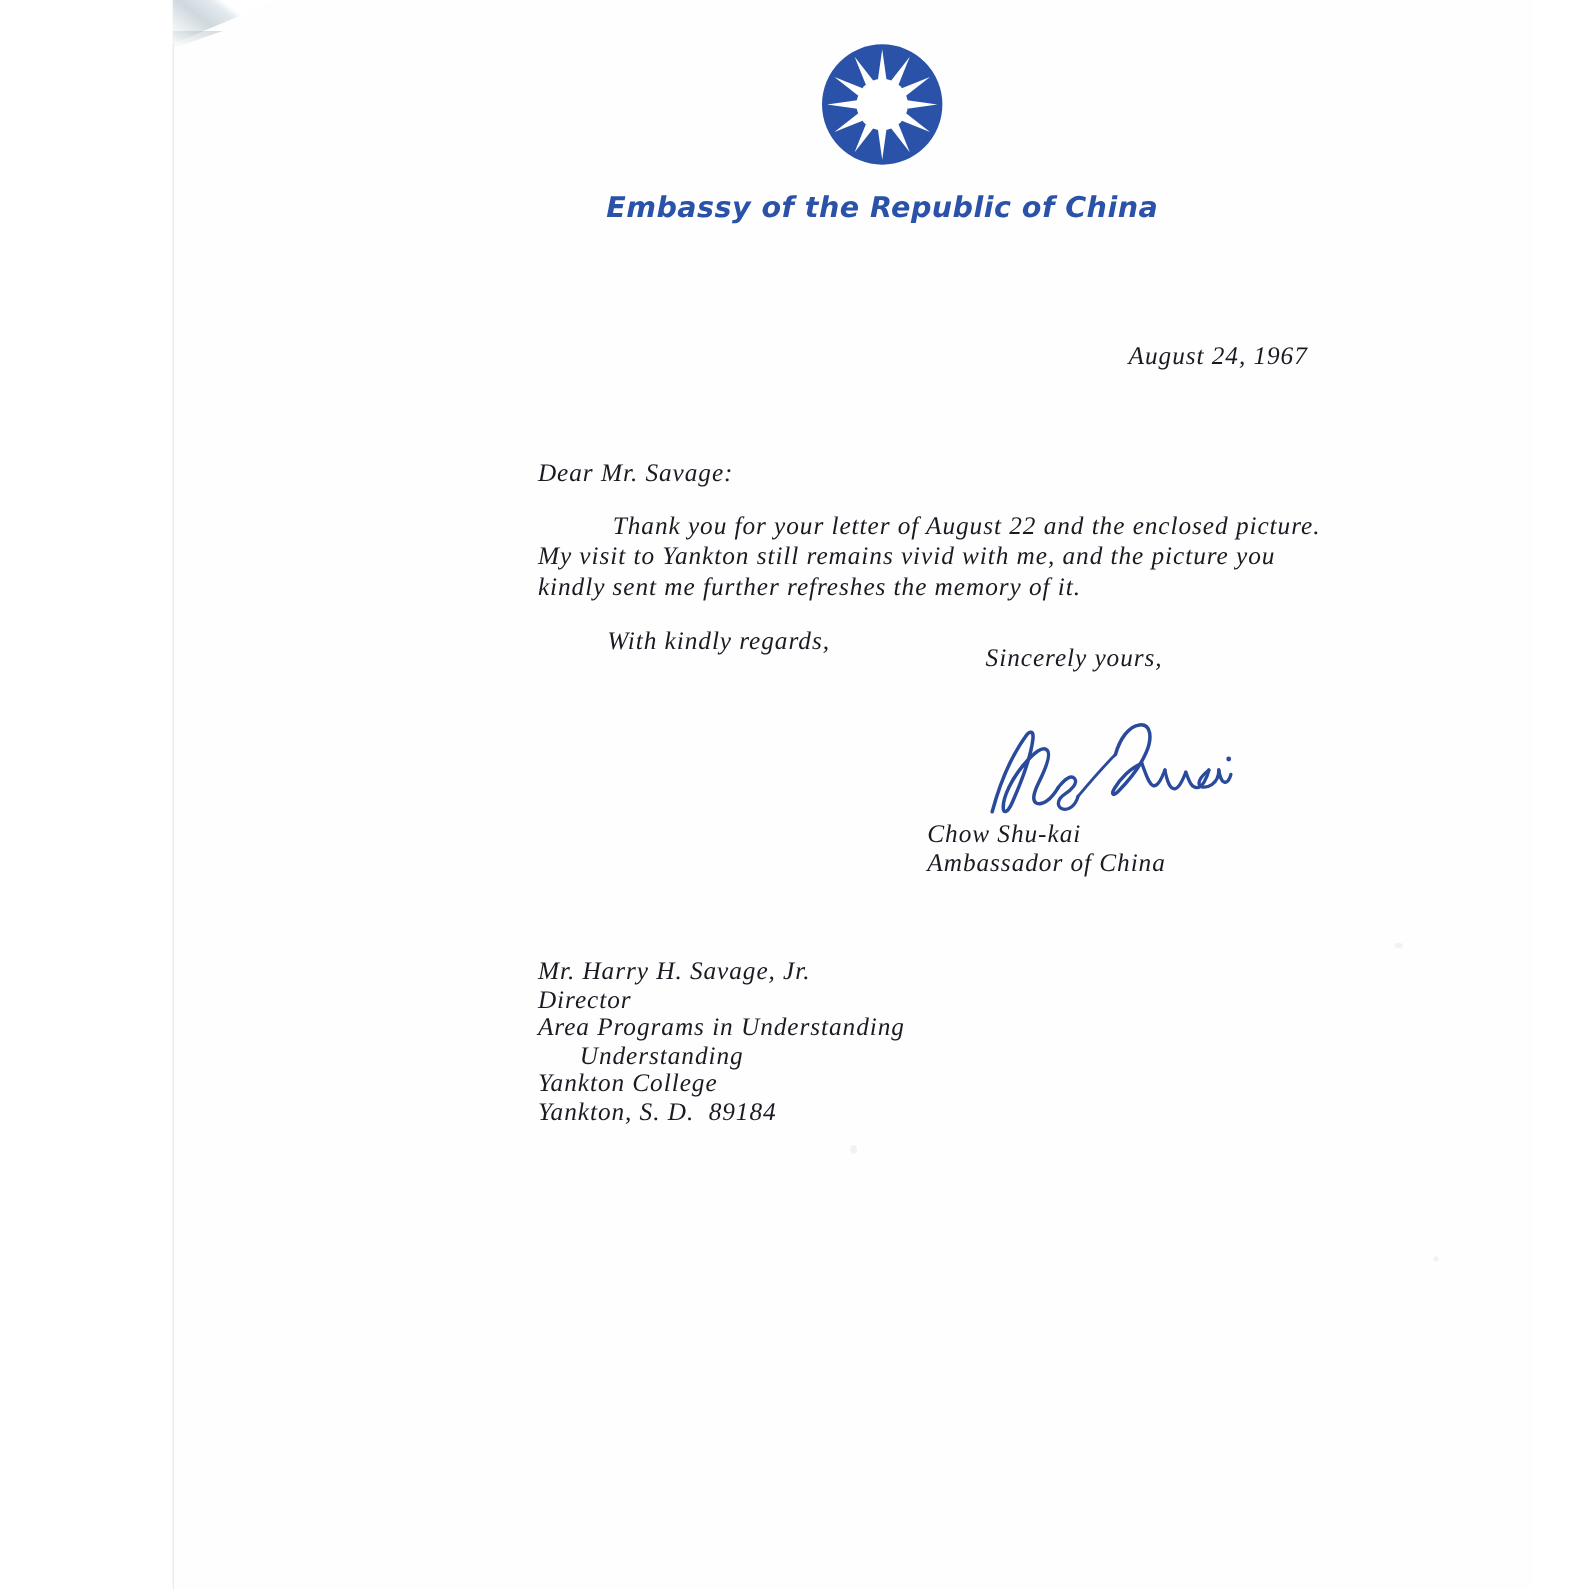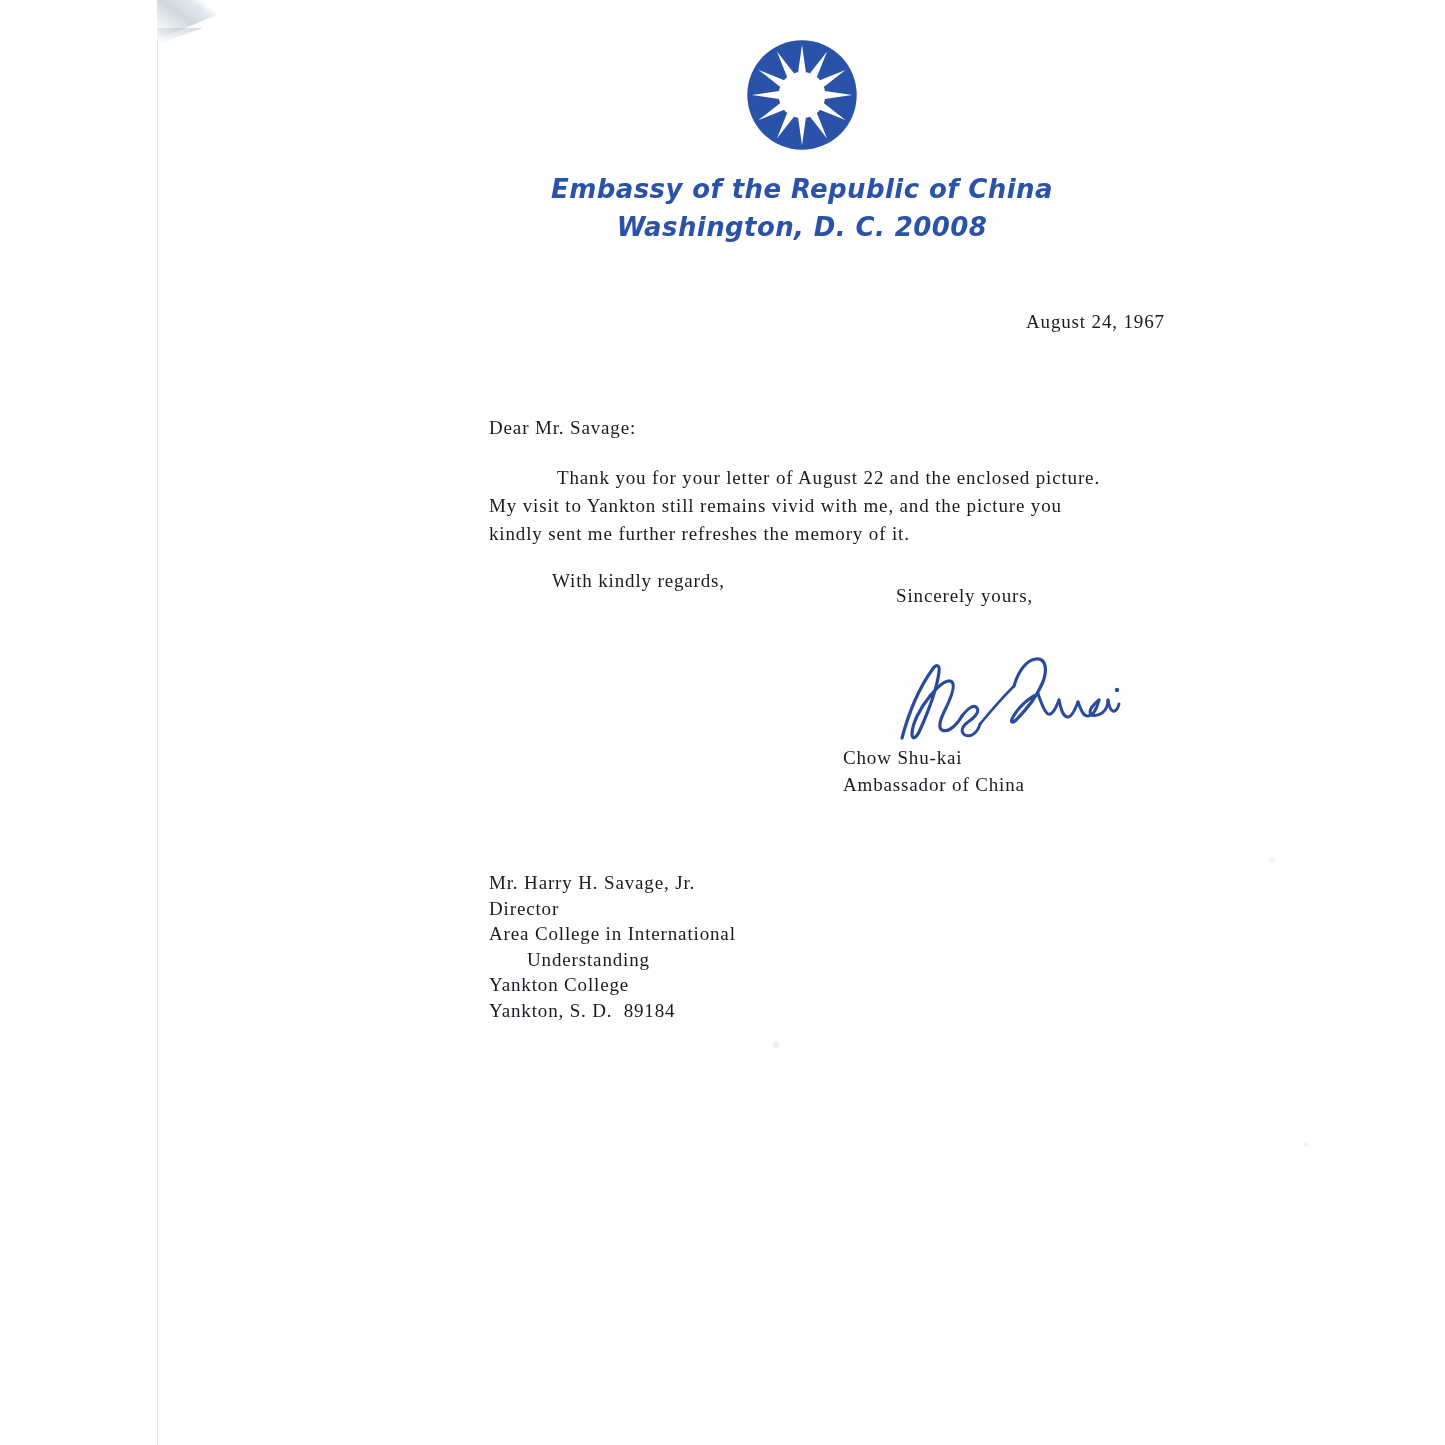--- a/index.html
+++ b/index.html
@@ -88,24 +88,25 @@
     margin-top: 22px;
   }
   .letterhead-line-2 {
     font-size: 26px;
     margin-top: 8px;
   }
 
   
   .typed {
     font-family: "Liberation Serif", "DejaVu Serif", serif;
-    font-size: 19px;
+    font-size: 23px;
     color: #1a1a22;
     letter-spacing: 0.85px;
     white-space: pre;
+    font-style: italic;
   }
 
   .date-line {
     position: absolute;
     left: 868px;
     top: 311px;
   }
 
   .salutation {
     position: absolute;
@@ -221,21 +222,20 @@
             <g transform="rotate(330 50 50)">
                 <polygon points="50,6 53.4,30 46.6,30"></polygon>
               </g>
             <circle cx="50" cy="50" r="20.5"></circle>
           </g>
         </svg>
       </div>
 
       <div class="letterhead-line letterhead-line-1">Embassy of the Republic of China</div>
 
-      <div class="letterhead-line letterhead-line-2">Washington, D. C. 20008</div>
     </div>
 
     <div class="typed date-line">August 24, 1967</div>
 
     <div class="typed salutation">Dear Mr. Savage:</div>
 
     <div class="body-block">
       <div class="typed indent">Thank you for your letter of August 22 and the enclosed picture.</div>
       <div class="typed">My visit to Yankton still remains vivid with me, and the picture you</div>
       <div class="typed">kindly sent me further refreshes the memory of it.</div>
@@ -271,21 +271,21 @@
     </div>
 
     <div class="signer-block">
       <div class="typed">Chow Shu-kai</div>
       <div class="typed">Ambassador of China</div>
     </div>
 
     <div class="address-block">
       <div class="typed">Mr. Harry H. Savage, Jr.</div>
       <div class="typed">Director</div>
-      <div class="typed">Area College in International</div>
+      <div class="typed">Area Programs in Understanding</div>
       <div class="typed sub-indent">Understanding</div>
       <div class="typed">Yankton College</div>
       <div class="typed">Yankton, S. D.  89184</div>
     </div>
 
     <div class="speckle" style="left:615px; top:1041px; width:6px; height:8px;"></div>
     <div class="speckle" style="left:1110px; top:857px; width:7px; height:5px;"></div>
     <div class="speckle" style="left:1145px; top:1142px; width:5px; height:5px;"></div>
   </div>
 

